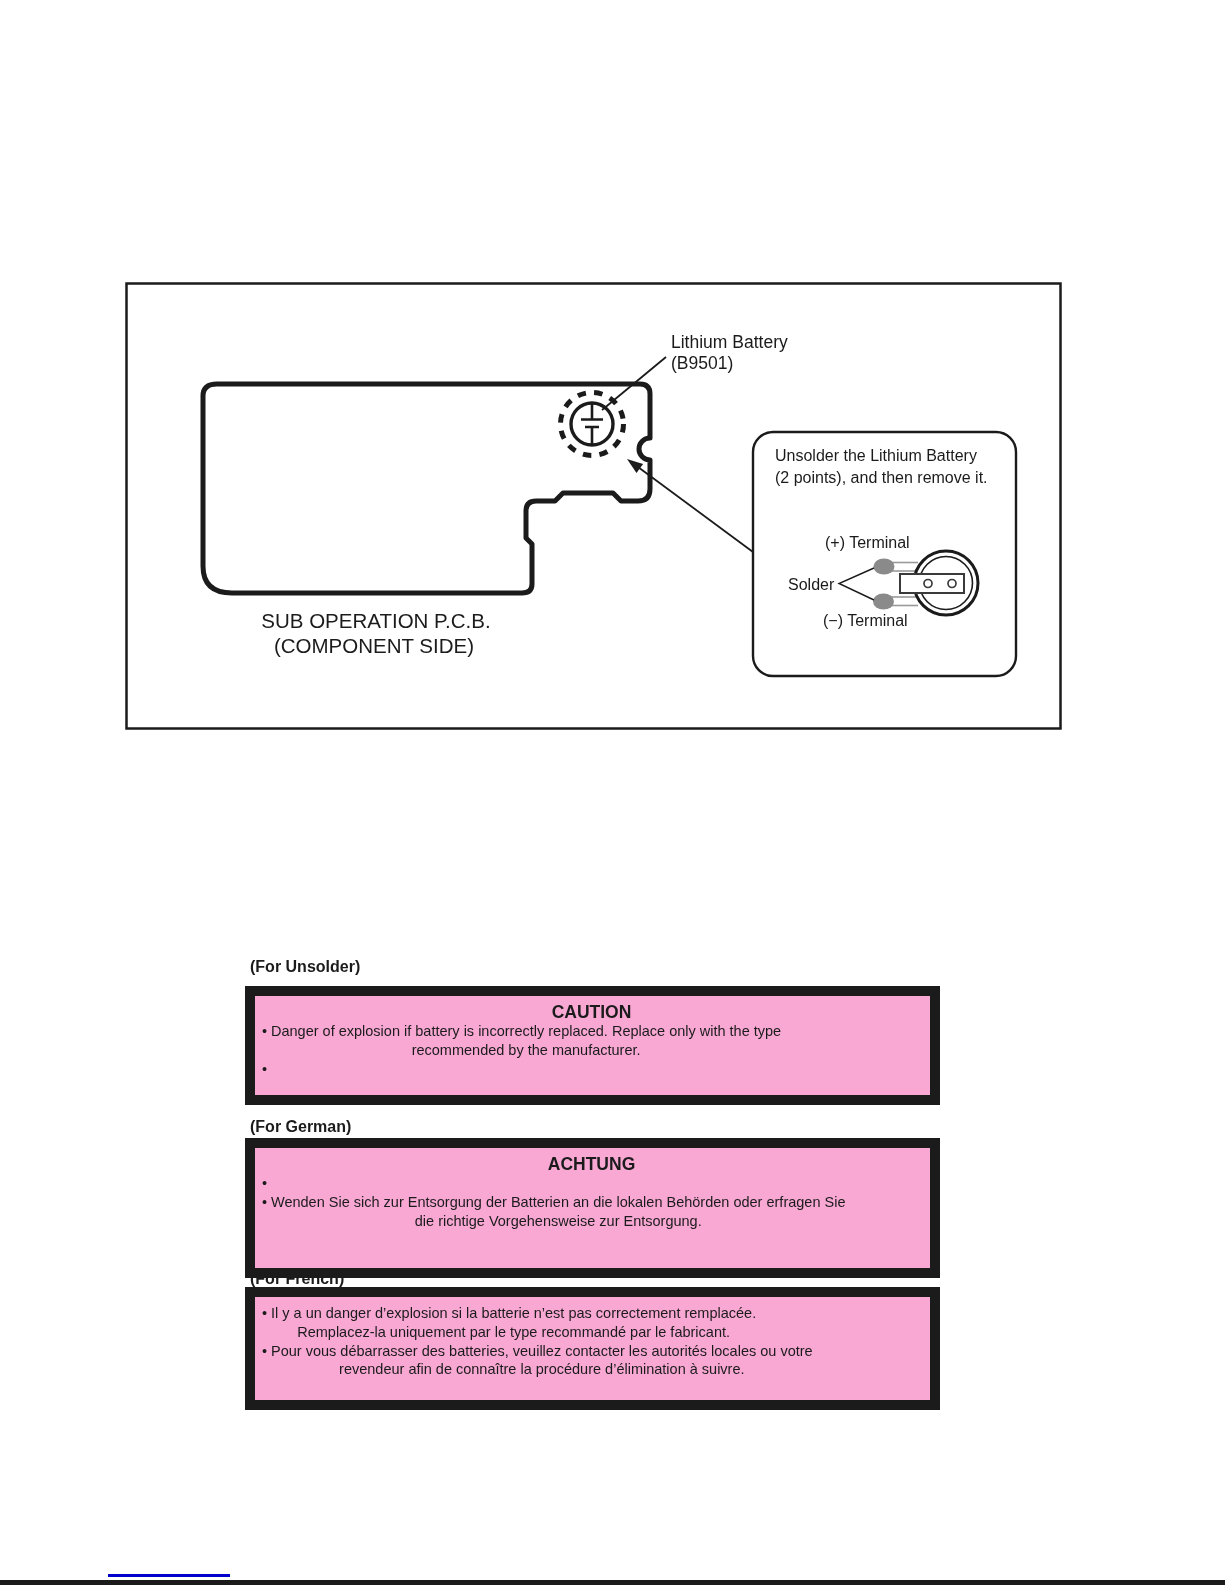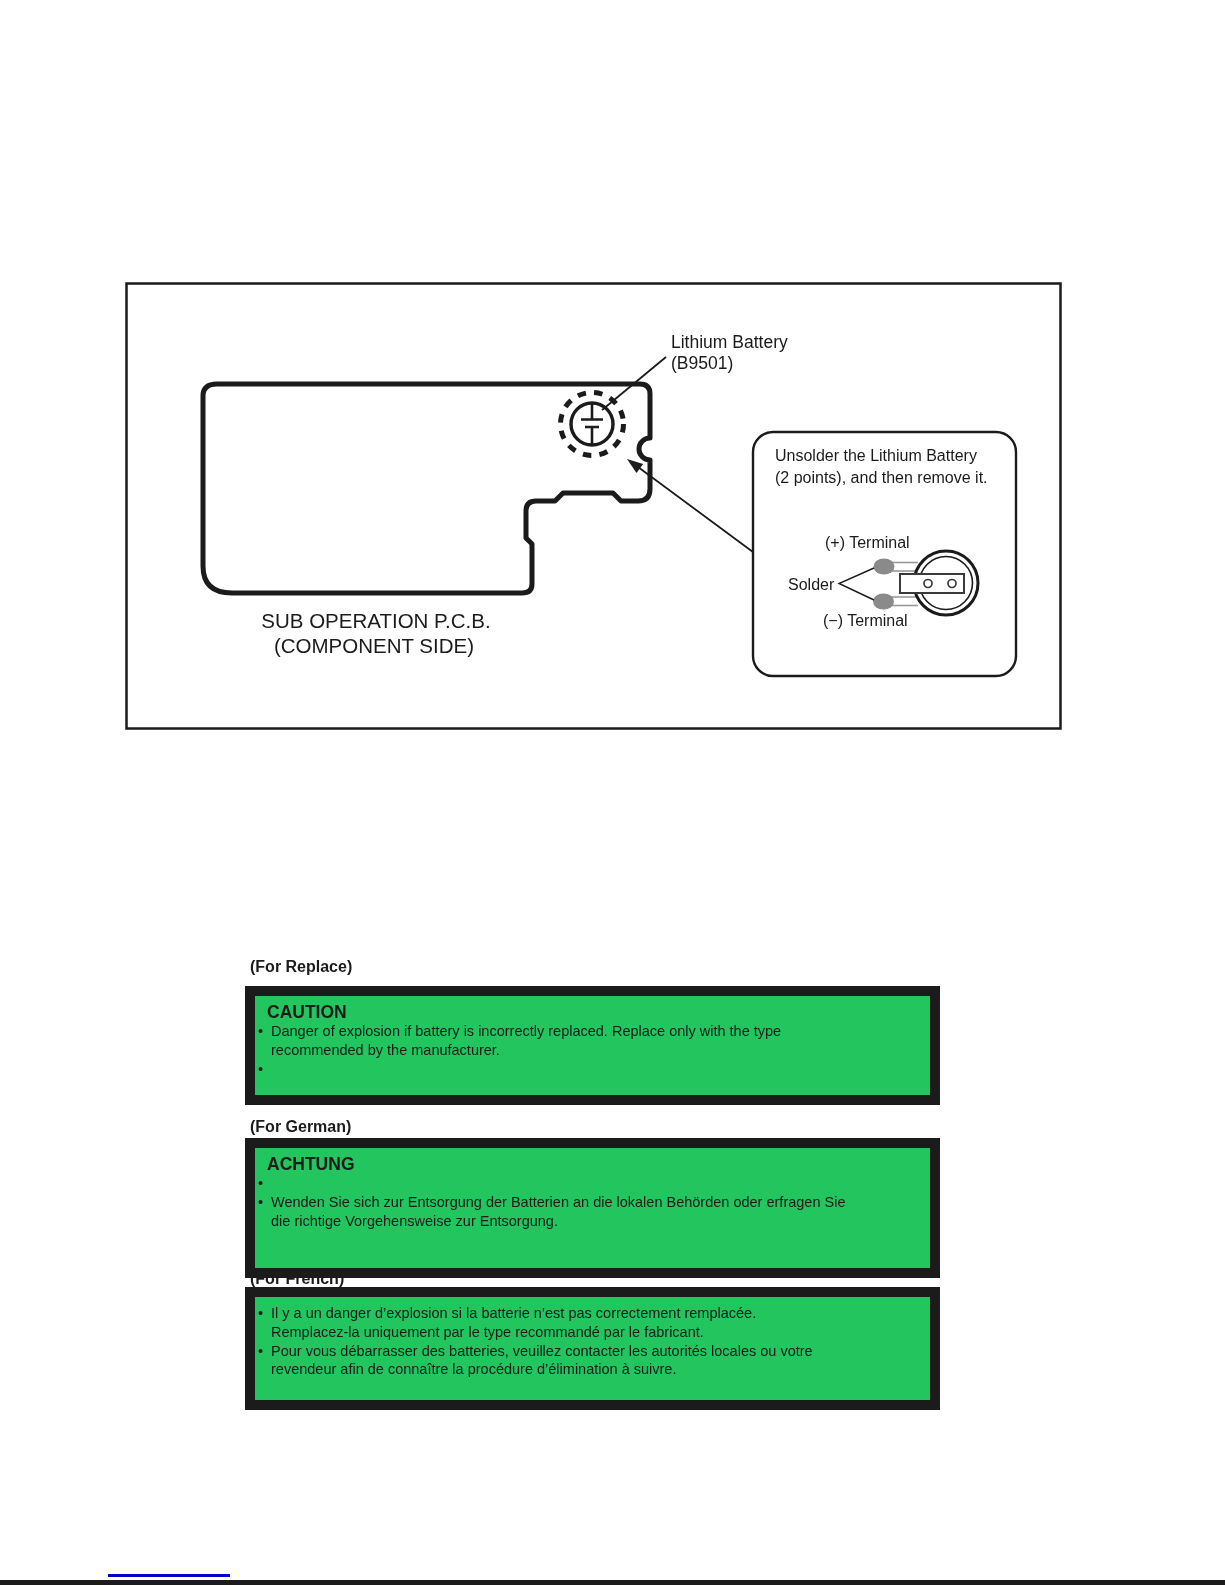--- a/index.html
+++ b/index.html
@@ -11,20 +11,21 @@
   * { margin: 0; padding: 0; box-sizing: border-box; }
   html, body { background: #ffffff; }
   .page {
     position: relative;
     width: 1225px;
     height: 1585px;
     background: var(--paper);
     font-family: "Liberation Sans", sans-serif;
     color: var(--ink);
     overflow: hidden;
+    text-align: center;
   }
 
   
   .diagram-svg {
     position: absolute;
     left: 125px; top: 282px;
     width: 937px; height: 448px;
   }
   .frame { fill: #ffffff; stroke: var(--ink); stroke-width: 2.5; }
   .pcb-outline { fill: #ffffff; stroke: var(--ink); stroke-width: 5; stroke-linejoin: round; }
@@ -52,21 +53,21 @@
     position: absolute;
     left: 250px;
     font-size: 16px;
     font-weight: bold;
   }
   .caution-box {
     position: absolute;
     left: 245px;
     width: 695px;
     border: 10px solid var(--ink);
-    background: #22c55e;
+    background: #f9a8d4;
     padding: 7px 14px 4px 3px;
     overflow: hidden;
   }
   .caution-title {
     font-size: 17.5px;
     font-weight: bold;
     line-height: 19px;
     margin-left: 9px;
   }
   .bullet-row { display: flex; line-height: 18.8px; font-size: 14.5px; }
@@ -145,21 +146,21 @@
     <path class="ptr-line" d="M 874 568 L 839 583.5 L 874 600"></path>
 
     <text class="t-terminal" x="825" y="548">(+) Terminal</text>
     <text class="t-terminal" x="788" y="590">Solder</text>
     <text class="t-terminal" x="823" y="626">(−) Terminal</text>
 
     <text class="t-caption" x="376" y="628">SUB OPERATION P.C.B.</text>
     <text class="t-caption" x="374" y="653">(COMPONENT SIDE)</text>
   </svg>
 
-  <div class="lang-heading" style="top:958px">(For Replace)</div>
+  <div class="lang-heading" style="top:958px">(For Unsolder)</div>
   <div class="caution-box" style="top:986px;height:119px">
     <div class="caution-title">CAUTION</div>
     <div class="bullet-row">
       <span class="bullet-marker">•</span>
       <span class="bullet-text">Danger of explosion if battery is incorrectly replaced. Replace only with the type
 recommended by the manufacturer.</span>
     </div>
     <div class="bullet-row">
       <span class="bullet-marker">•</span>
     </div>

